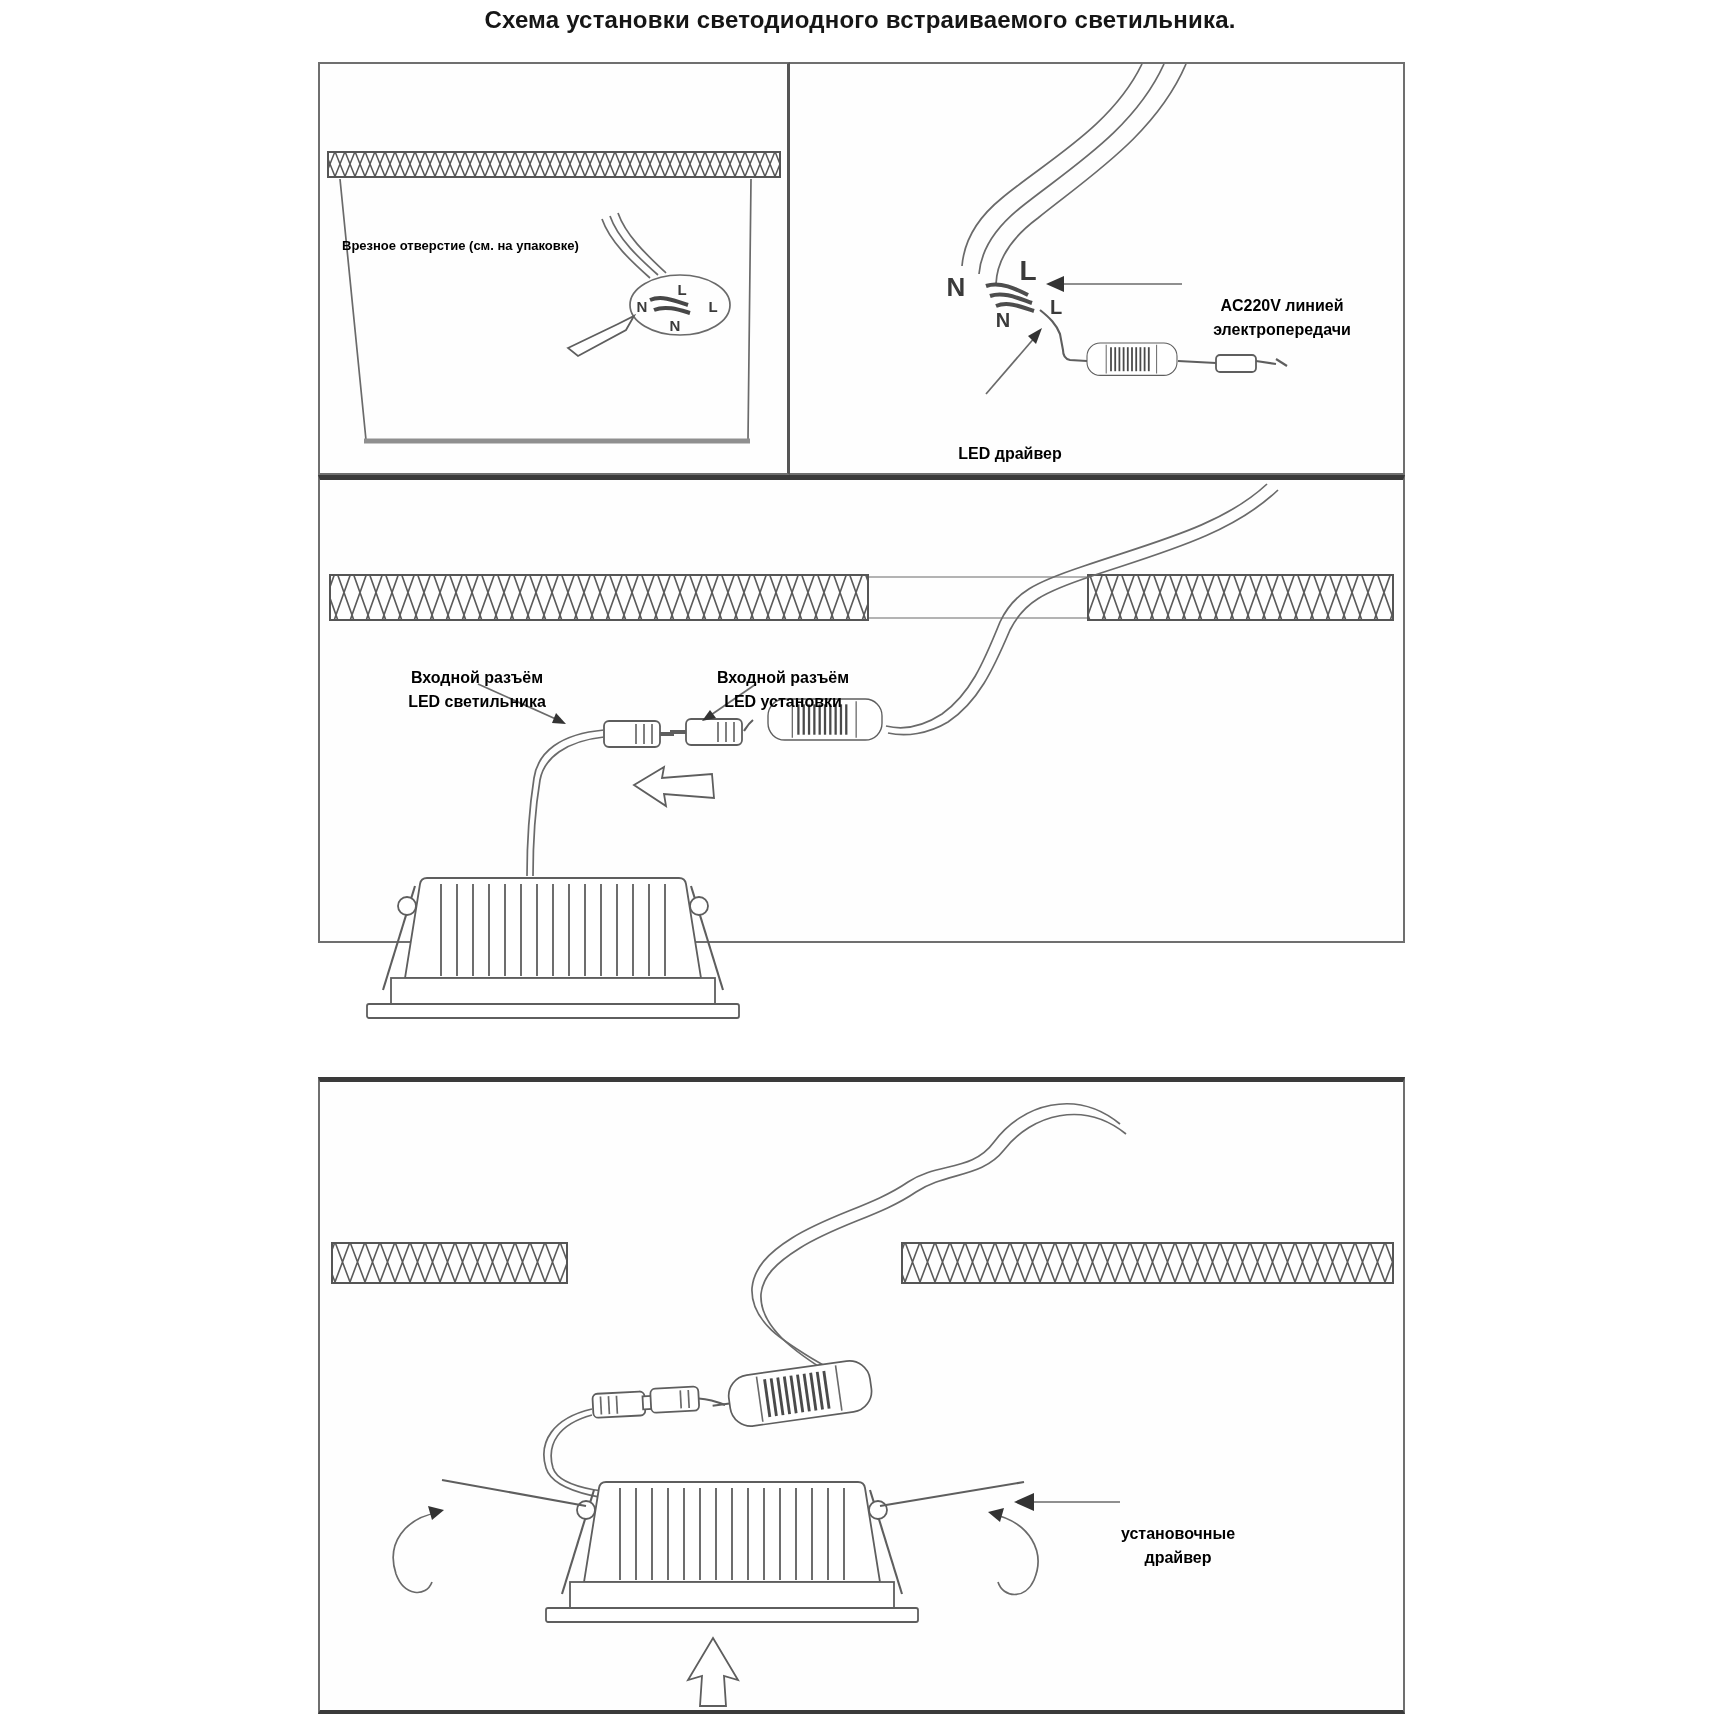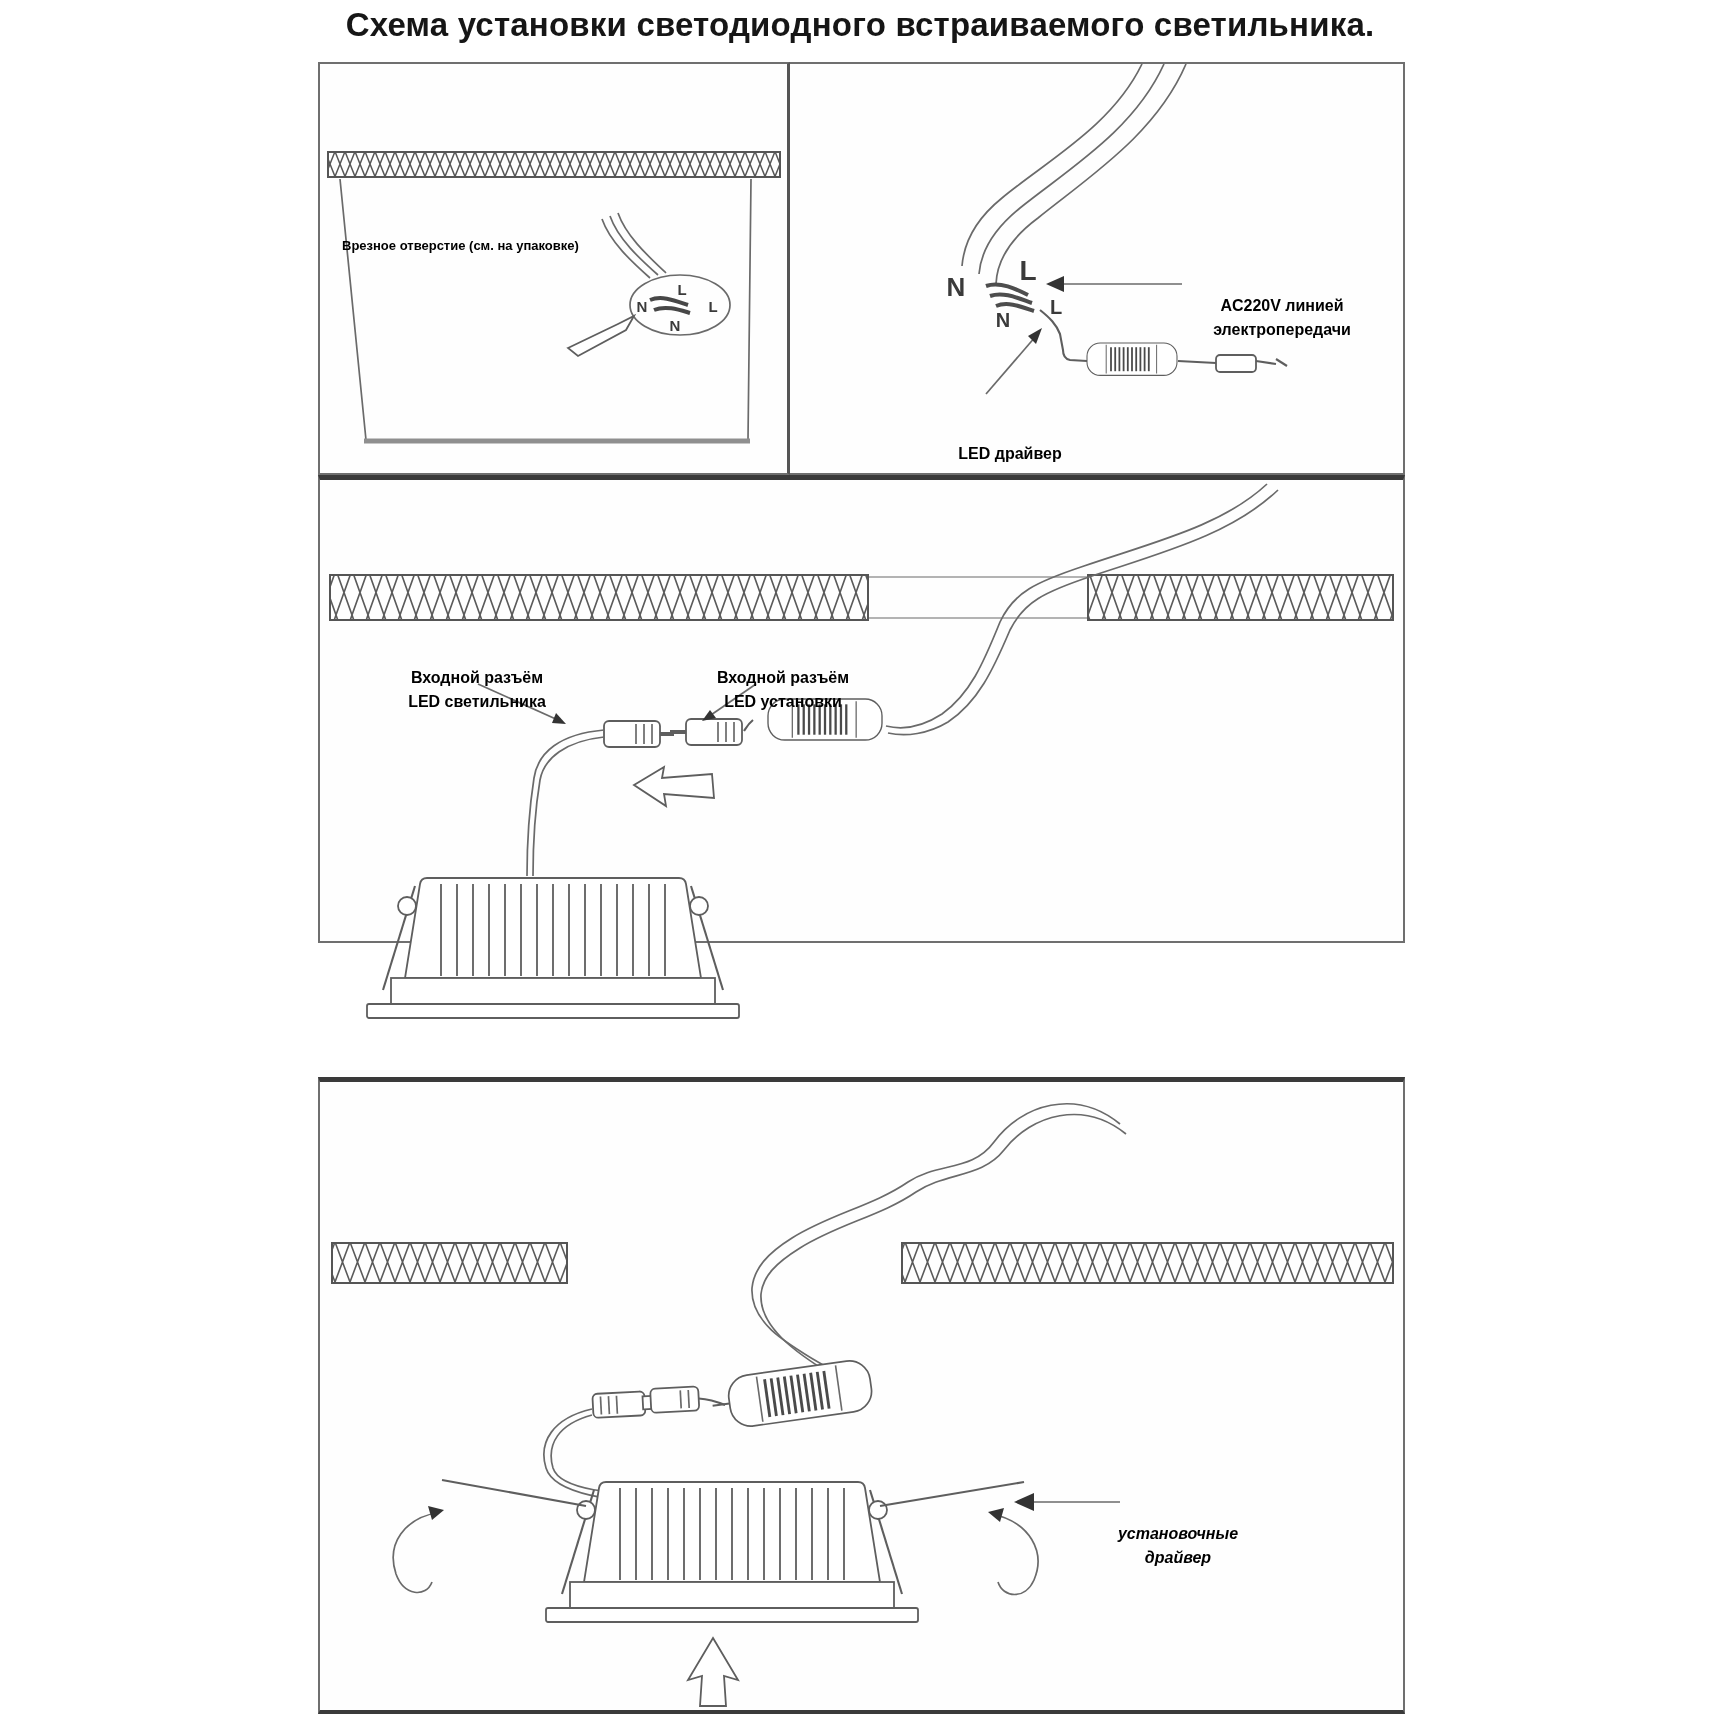--- a/index.html
+++ b/index.html
@@ -1,25 +1,25 @@
 <!DOCTYPE html>
 <html><head>
 <meta charset="utf-8">
 <style>
   html,body{margin:0;padding:0;background:#ffffff;}
   body{font-family:"Liberation Sans","DejaVu Sans",sans-serif;}
   .page{position:relative;width:1720px;height:1720px;background:#ffffff;overflow:hidden;}
   .title{position:absolute;top:6px;left:0;width:100%;text-align:center;
-         font-size:33px;font-weight:700;color:#161616;letter-spacing:.2px;}
+         font-size:24px;font-weight:700;color:#161616;letter-spacing:.2px;}
   .frame{position:absolute;left:318px;top:62px;width:1087px;height:1652px;box-sizing:border-box;}
   .panel{position:absolute;box-sizing:border-box;background:#fefefe;}
   .p-tl{left:0;top:0;width:472px;height:413px;border:2px solid #6f6f6f;border-right:3px solid #555;}
   .p-tr{left:472px;top:0;width:615px;height:413px;border:2px solid #6f6f6f;border-left:none;}
   .p-mid{left:0;top:413px;width:1087px;height:468px;border:2px solid #6f6f6f;border-top:5px solid #3a3a3a;}
-  .p-bot{left:0;top:1015px;width:1087px;height:637px;border:2px solid #6f6f6f;border-top:5px solid #3a3a3a;border-bottom:4px solid #3a3a3a;font-style:italic;}
+  .p-bot{left:0;top:1015px;width:1087px;height:637px;border:2px solid #6f6f6f;border-top:5px solid #3a3a3a;border-bottom:4px solid #3a3a3a;}
   .panel svg{position:absolute;left:0;top:0;}
   .lbl{position:absolute;font-weight:700;color:#000000;line-height:1.5;margin-top:42px;}
   .lbl-s{font-size:13px;}
   .lbl-m{font-size:16px;text-align:center;}
   .nl{font-weight:700;fill:#3a3a3a;}
   .ln{stroke:#6a6a6a;stroke-width:1.7;fill:none;}
   .ln2{stroke:#5e5e5e;stroke-width:2.1;fill:none;}
   .shape{stroke:#5e5e5e;stroke-width:1.8;fill:#ffffff;}
   .head{fill:#333333;stroke:none;}
 </style>

